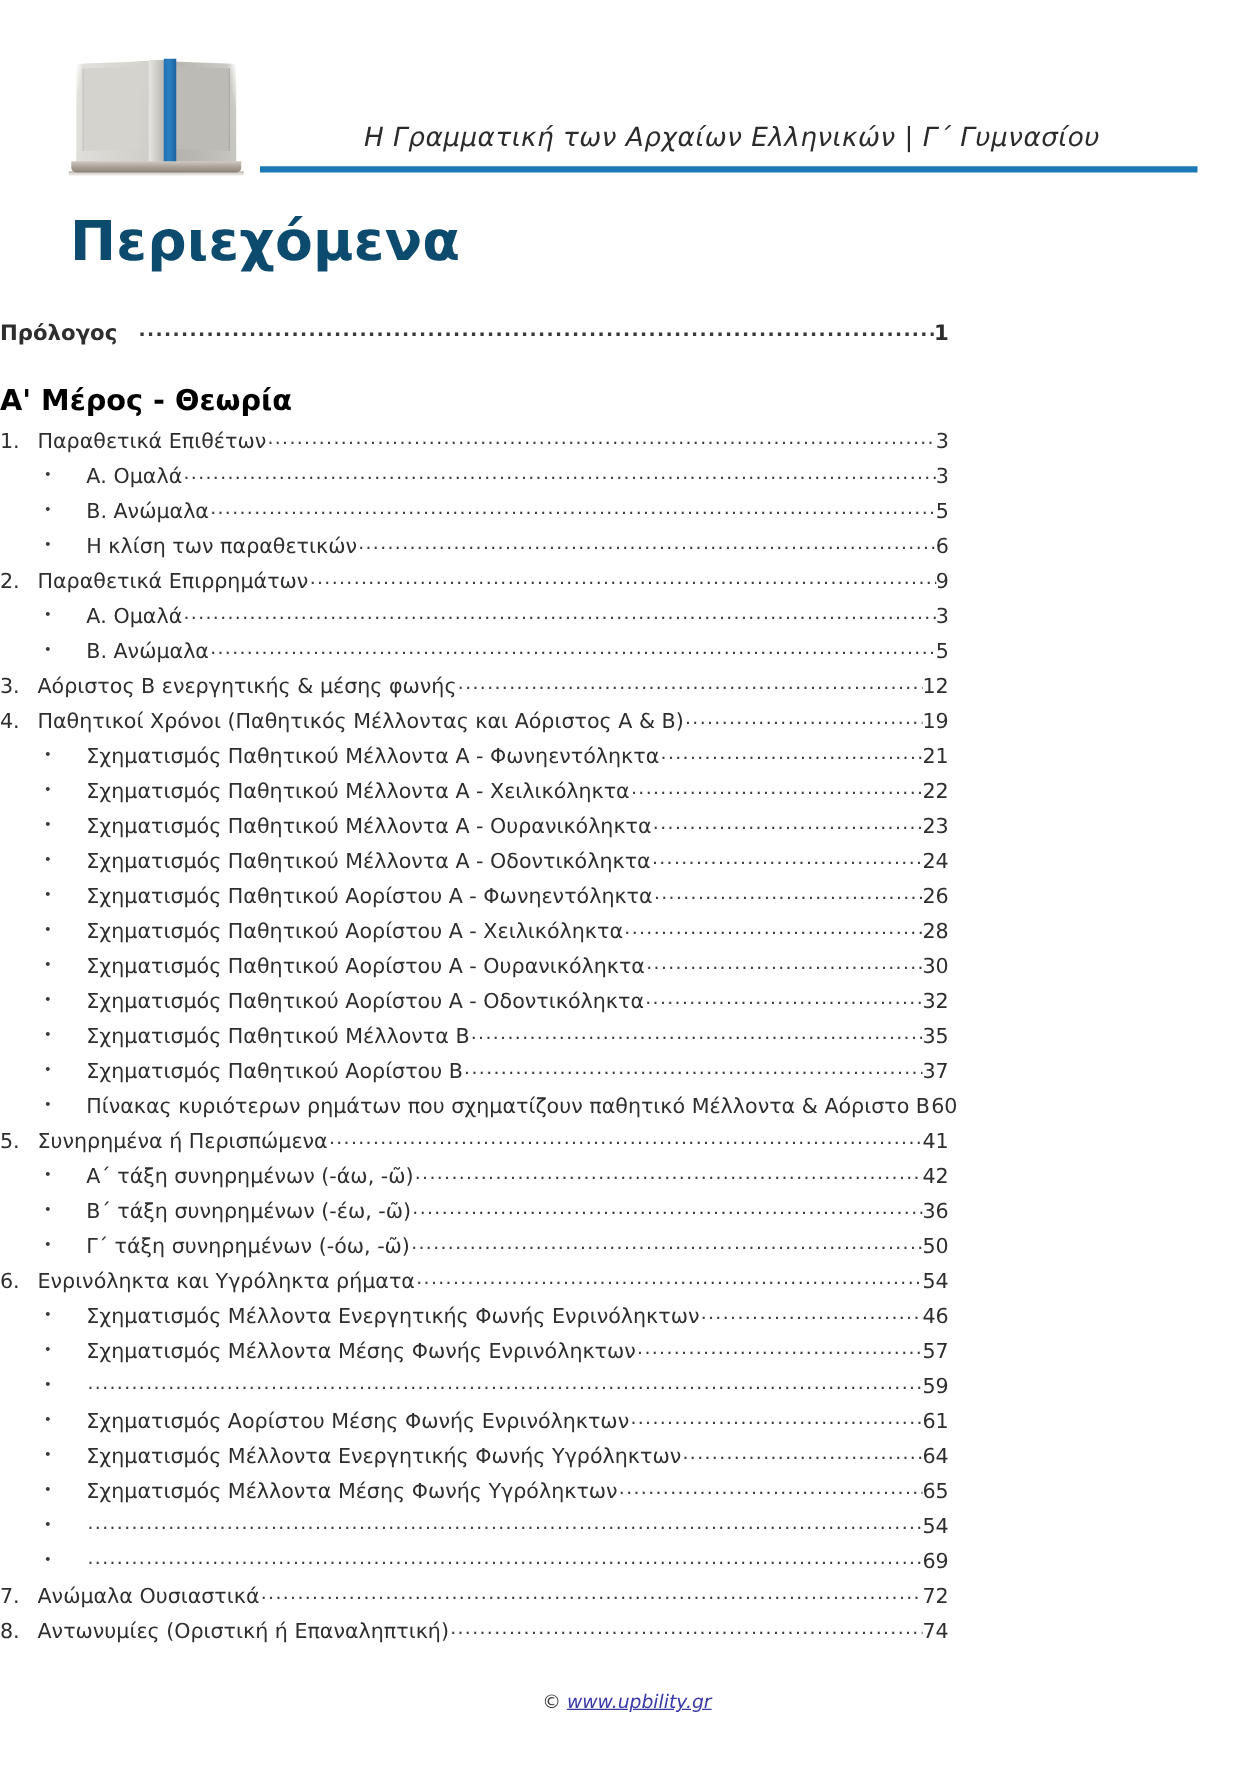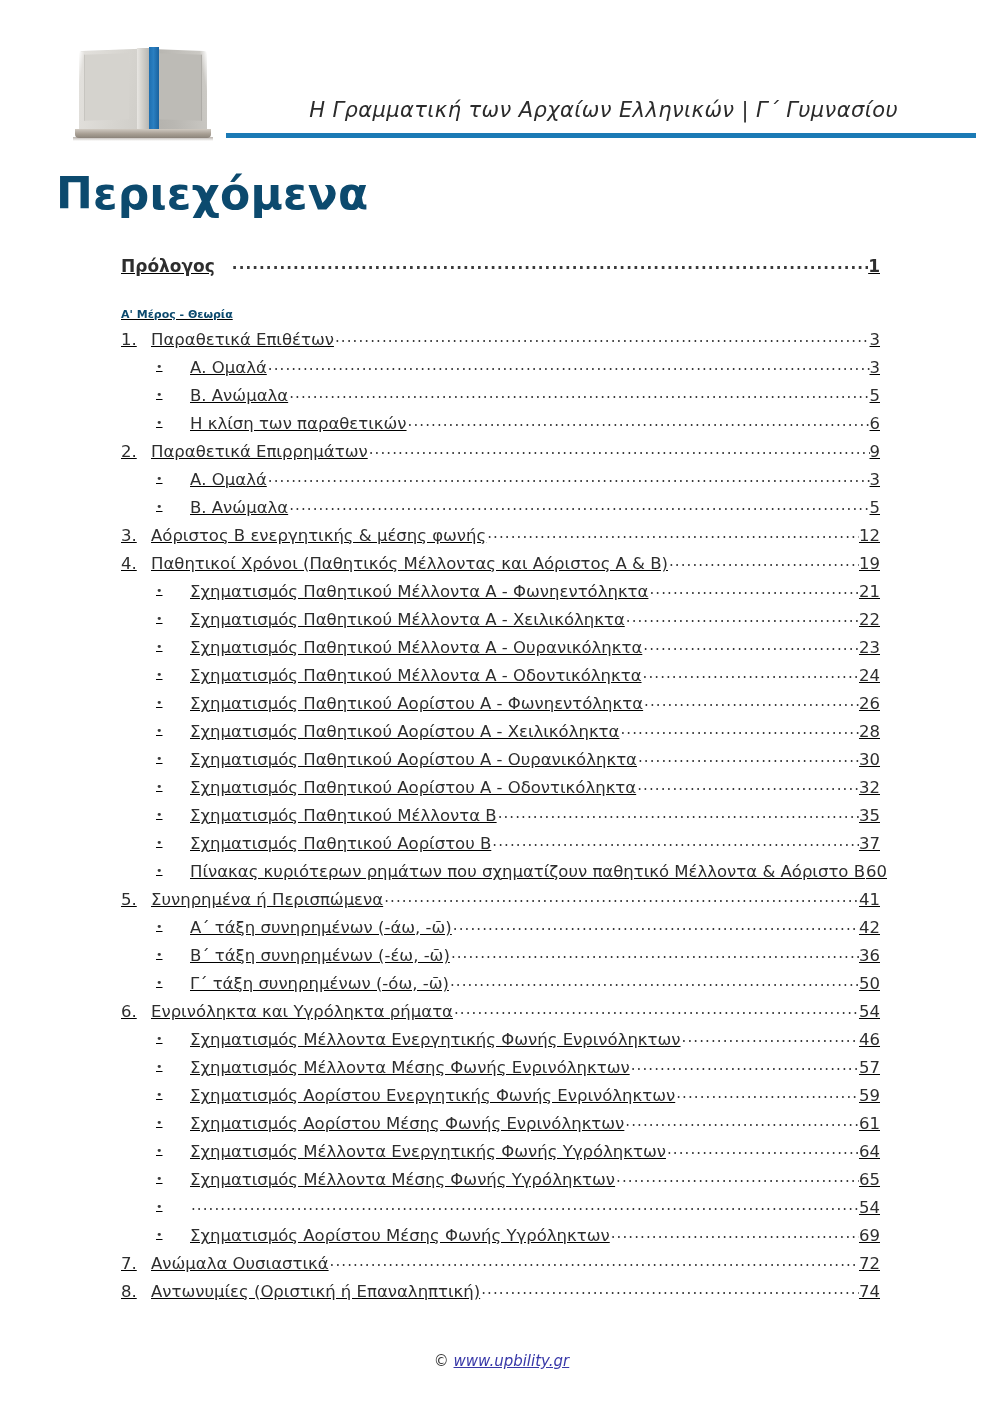--- a/index.html
+++ b/index.html
@@ -15,21 +15,20 @@
     overflow: hidden;
   }
 
   
   .header {
     position: absolute;
     left: 0;
     top: 0;
     width: 925px;
     height: 150px;
-    margin-left: 18px;
   }
   .logo {
     position: absolute;
     left: 55px;
     top: 45px;
     width: 140px;
     height: 98px;
   }
   .book-left {
     position: absolute;
@@ -152,23 +151,21 @@
   }
 
   
   .toc {
     position: absolute;
     left: 0;
     top: 255px;
     width: 1003px;
   }
   .toc-inner {
-    margin-left: 121px;
     width: 759px;
-    text-decoration: underline;
   }
 
   .row {
     display: flex;
     align-items: baseline;
     font-size: 16.5px;
     color: #2e2e2e;
     line-height: 1;
     white-space: nowrap;
   }
@@ -199,23 +196,23 @@
   
   .row-preface {
     font-weight: bold;
     font-size: 17px;
     margin-bottom: 34px;
   }
   .row-preface .label { padding-right: 16px; }
 
   
   .part-heading {
-    font-size: 11px;
+    font-size: 23px;
     font-weight: bold;
-    color: #0c4a6e;
+    color: #000000;
     margin-bottom: 8px;
     line-height: 1;
   }
 
   
   .row-l1 {
     margin-bottom: 8px;
     padding-left: 0;
   }
   .row-l1 .num {
@@ -447,21 +444,20 @@
           <span class="pagenum">46</span>
         </div>
         <div class="row row-l2">
           <span class="bullet">•</span>
           <span class="label">Σχηματισμός  Μέλλοντα  Μέσης  Φωνής  Ενρινόληκτων</span>
           <span class="leader"></span>
           <span class="pagenum">57</span>
         </div>
         <div class="row row-l2">
           <span class="bullet">•</span>
-          <span class="label">Σχηματισμός  Αορίστου  Ενεργητικής  Φωνής  Ενρινόληκτων</span>
           <span class="leader"></span>
           <span class="pagenum">59</span>
         </div>
         <div class="row row-l2">
           <span class="bullet">•</span>
           <span class="label">Σχηματισμός  Αορίστου  Μέσης  Φωνής  Ενρινόληκτων</span>
           <span class="leader"></span>
           <span class="pagenum">61</span>
         </div>
         <div class="row row-l2">
@@ -476,21 +472,20 @@
           <span class="leader"></span>
           <span class="pagenum">65</span>
         </div>
         <div class="row row-l2">
           <span class="bullet">•</span>
           <span class="leader"></span>
           <span class="pagenum">54</span>
         </div>
         <div class="row row-l2">
           <span class="bullet">•</span>
-          <span class="label">Σχηματισμός  Αορίστου  Μέσης  Φωνής  Υγρόληκτων</span>
           <span class="leader"></span>
           <span class="pagenum">69</span>
         </div>
         <div class="row row-l1">
           <span class="num">7.</span>
           <span class="label">Ανώμαλα   Ουσιαστικά</span>
           <span class="leader"></span>
           <span class="pagenum">72</span>
         </div>
         <div class="row row-l1">

